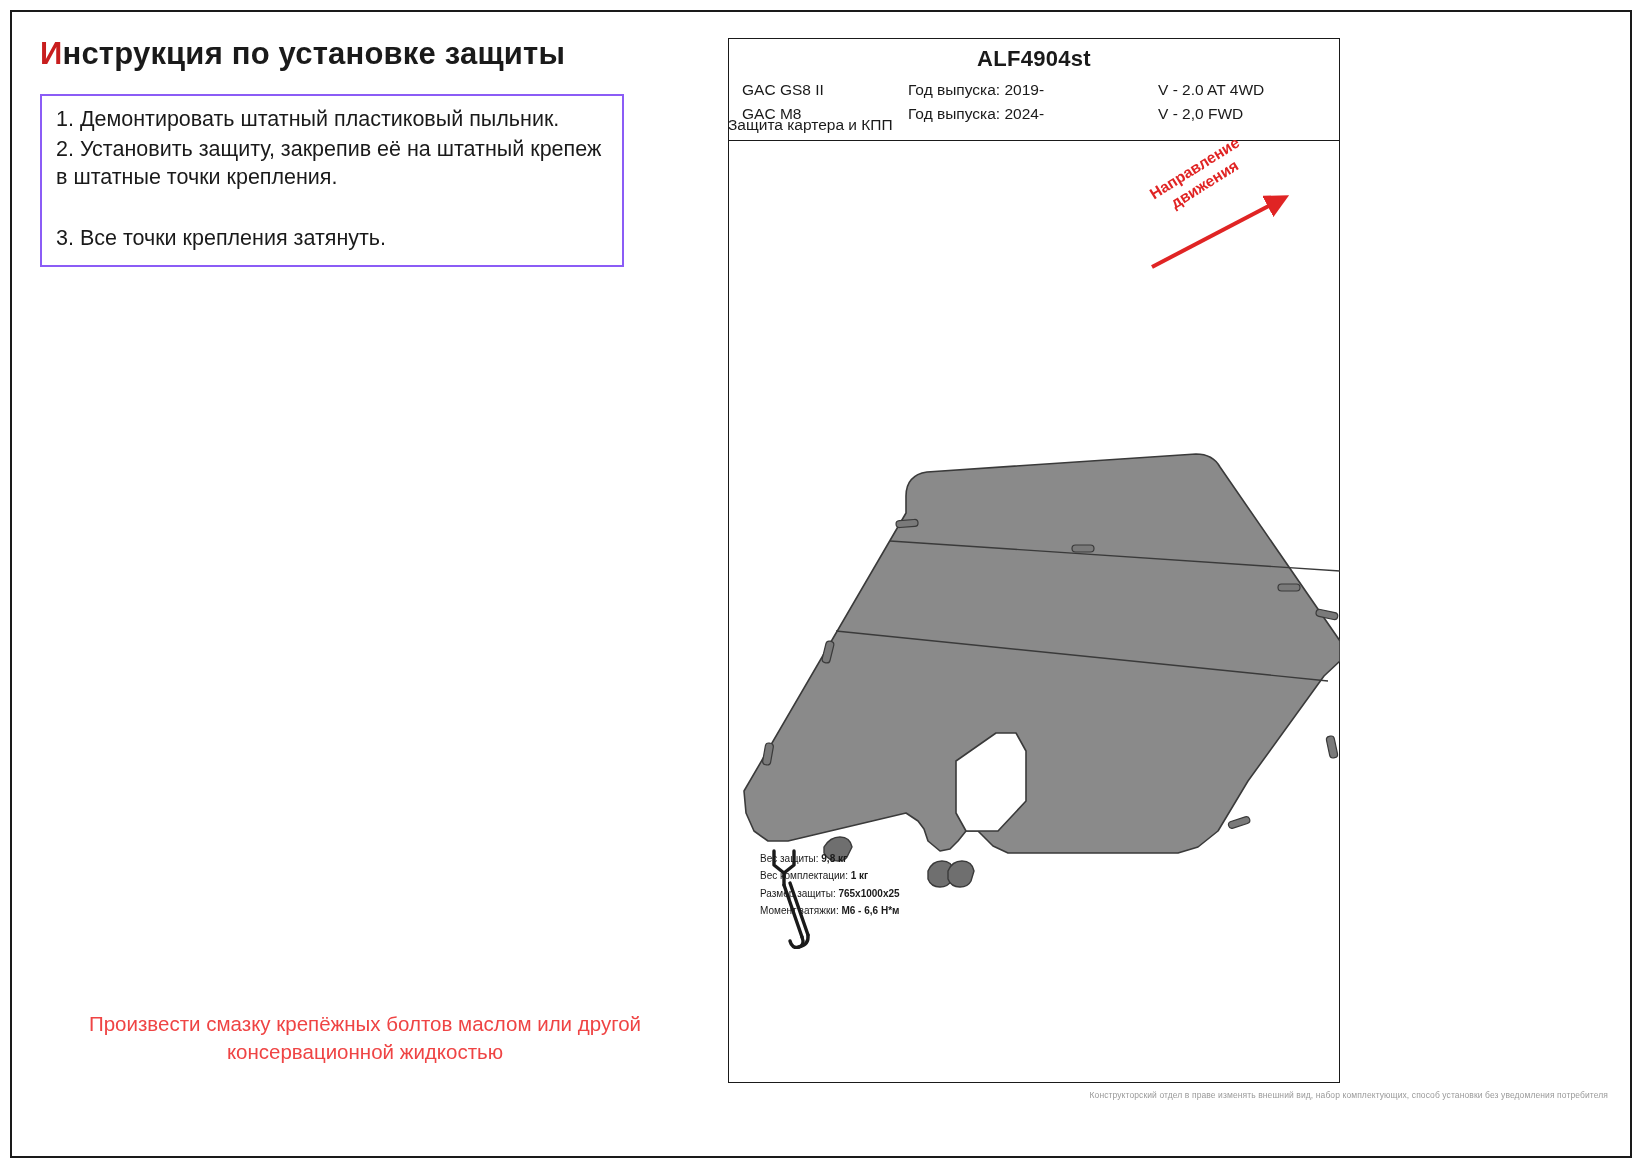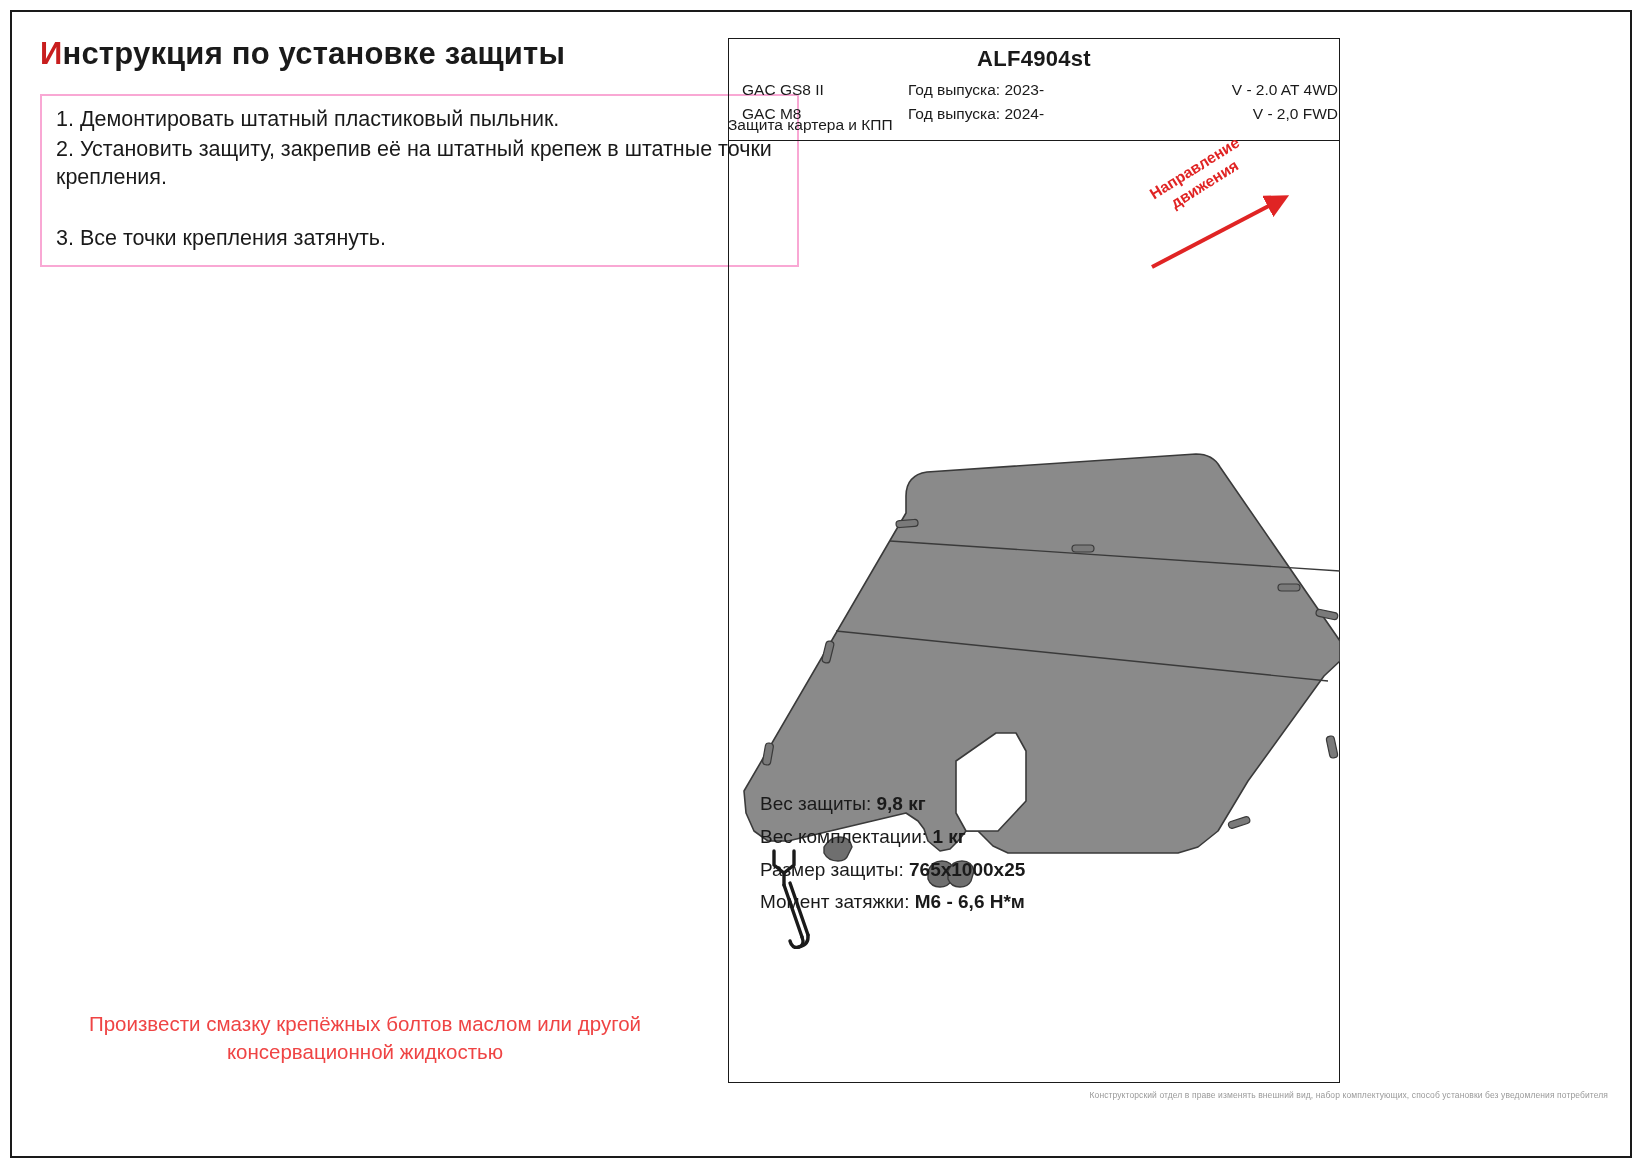--- a/index.html
+++ b/index.html
@@ -42,24 +42,24 @@
     font-weight: bold;
     color: #c81e1e;
     letter-spacing: 0.2px;
     margin: 0 0 22px 0;
     white-space: nowrap;
   }
   .doc-title .rest {
     color: #1a1a1a;
   }
   .steps-box {
-    border: 2px solid #f9a8d4;
+    border: 2px solid #8b5cf6;
     padding: 10px 14px 12px 14px;
     box-sizing: border-box;
-    width: 759px;
+    width: 584px;
   }
   .step {
     font-size: 21.5px;
     line-height: 1.30;
     color: #1a1a1a;
     margin: 0 0 2px 0;
   }
   .step:last-child { margin-bottom: 0; margin-top: 33px; }
 
   .footer-note {
@@ -112,21 +112,21 @@
     left: 0;
     width: 100%;
     font-size: 15.5px;
   }
   .hdr-row {
     display: flex;
     line-height: 1.55;
   }
   .hdr-c1 { width: 180px; padding-left: 14px; box-sizing: border-box; }
   .hdr-c2 { width: 250px; }
-  .hdr-c3 { width: 180px; text-align: right; }
+  .hdr-c3 { width: 180px; text-align: left; }
   .hdr-sub {
     position: absolute;
     left: 0; right: 0;
     top: 78px;
     text-align: left;
     font-size: 15.5px;
   }
 
   
   .drawing {
@@ -163,21 +163,21 @@
     position: absolute;
     left: 28px;
     bottom: 28px;
   }
 
   
   .specs {
     position: absolute;
     left: 32px;
     bottom: 60px;
-    font-size: 19px;
+    font-size: 10px;
     line-height: 1.72;
     margin-top: 24px;
   }
   .specs b { font-weight: bold; }
 
   .disclaimer {
     position: absolute;
     left: 728px;
     top: 1090px;
     width: 880px;
@@ -206,21 +206,21 @@
   <div class="footer-note">Произвести смазку крепёжных болтов маслом или другой консервационной жидкостью</div>
 
   <div class="right-panel"></div>
   <div class="right-panel-inner">
 
     <div class="header-block">
       <div class="art-code">ALF4904st</div>
       <div class="hdr-grid">
         <div class="hdr-row">
           <div class="hdr-c1">GAC GS8 II</div>
-          <div class="hdr-c2">Год выпуска: 2023-</div>
+          <div class="hdr-c2">Год выпуска: 2019-</div>
           <div class="hdr-c3">V - 2.0 AT 4WD</div>
         </div>
         <div class="hdr-row">
           <div class="hdr-c1">GAC M8</div>
           <div class="hdr-c2">Год выпуска: 2024-</div>
           <div class="hdr-c3">V - 2,0 FWD</div>
         </div>
       </div>
       <div class="hdr-sub">Защита картера и КПП</div>
     </div>

